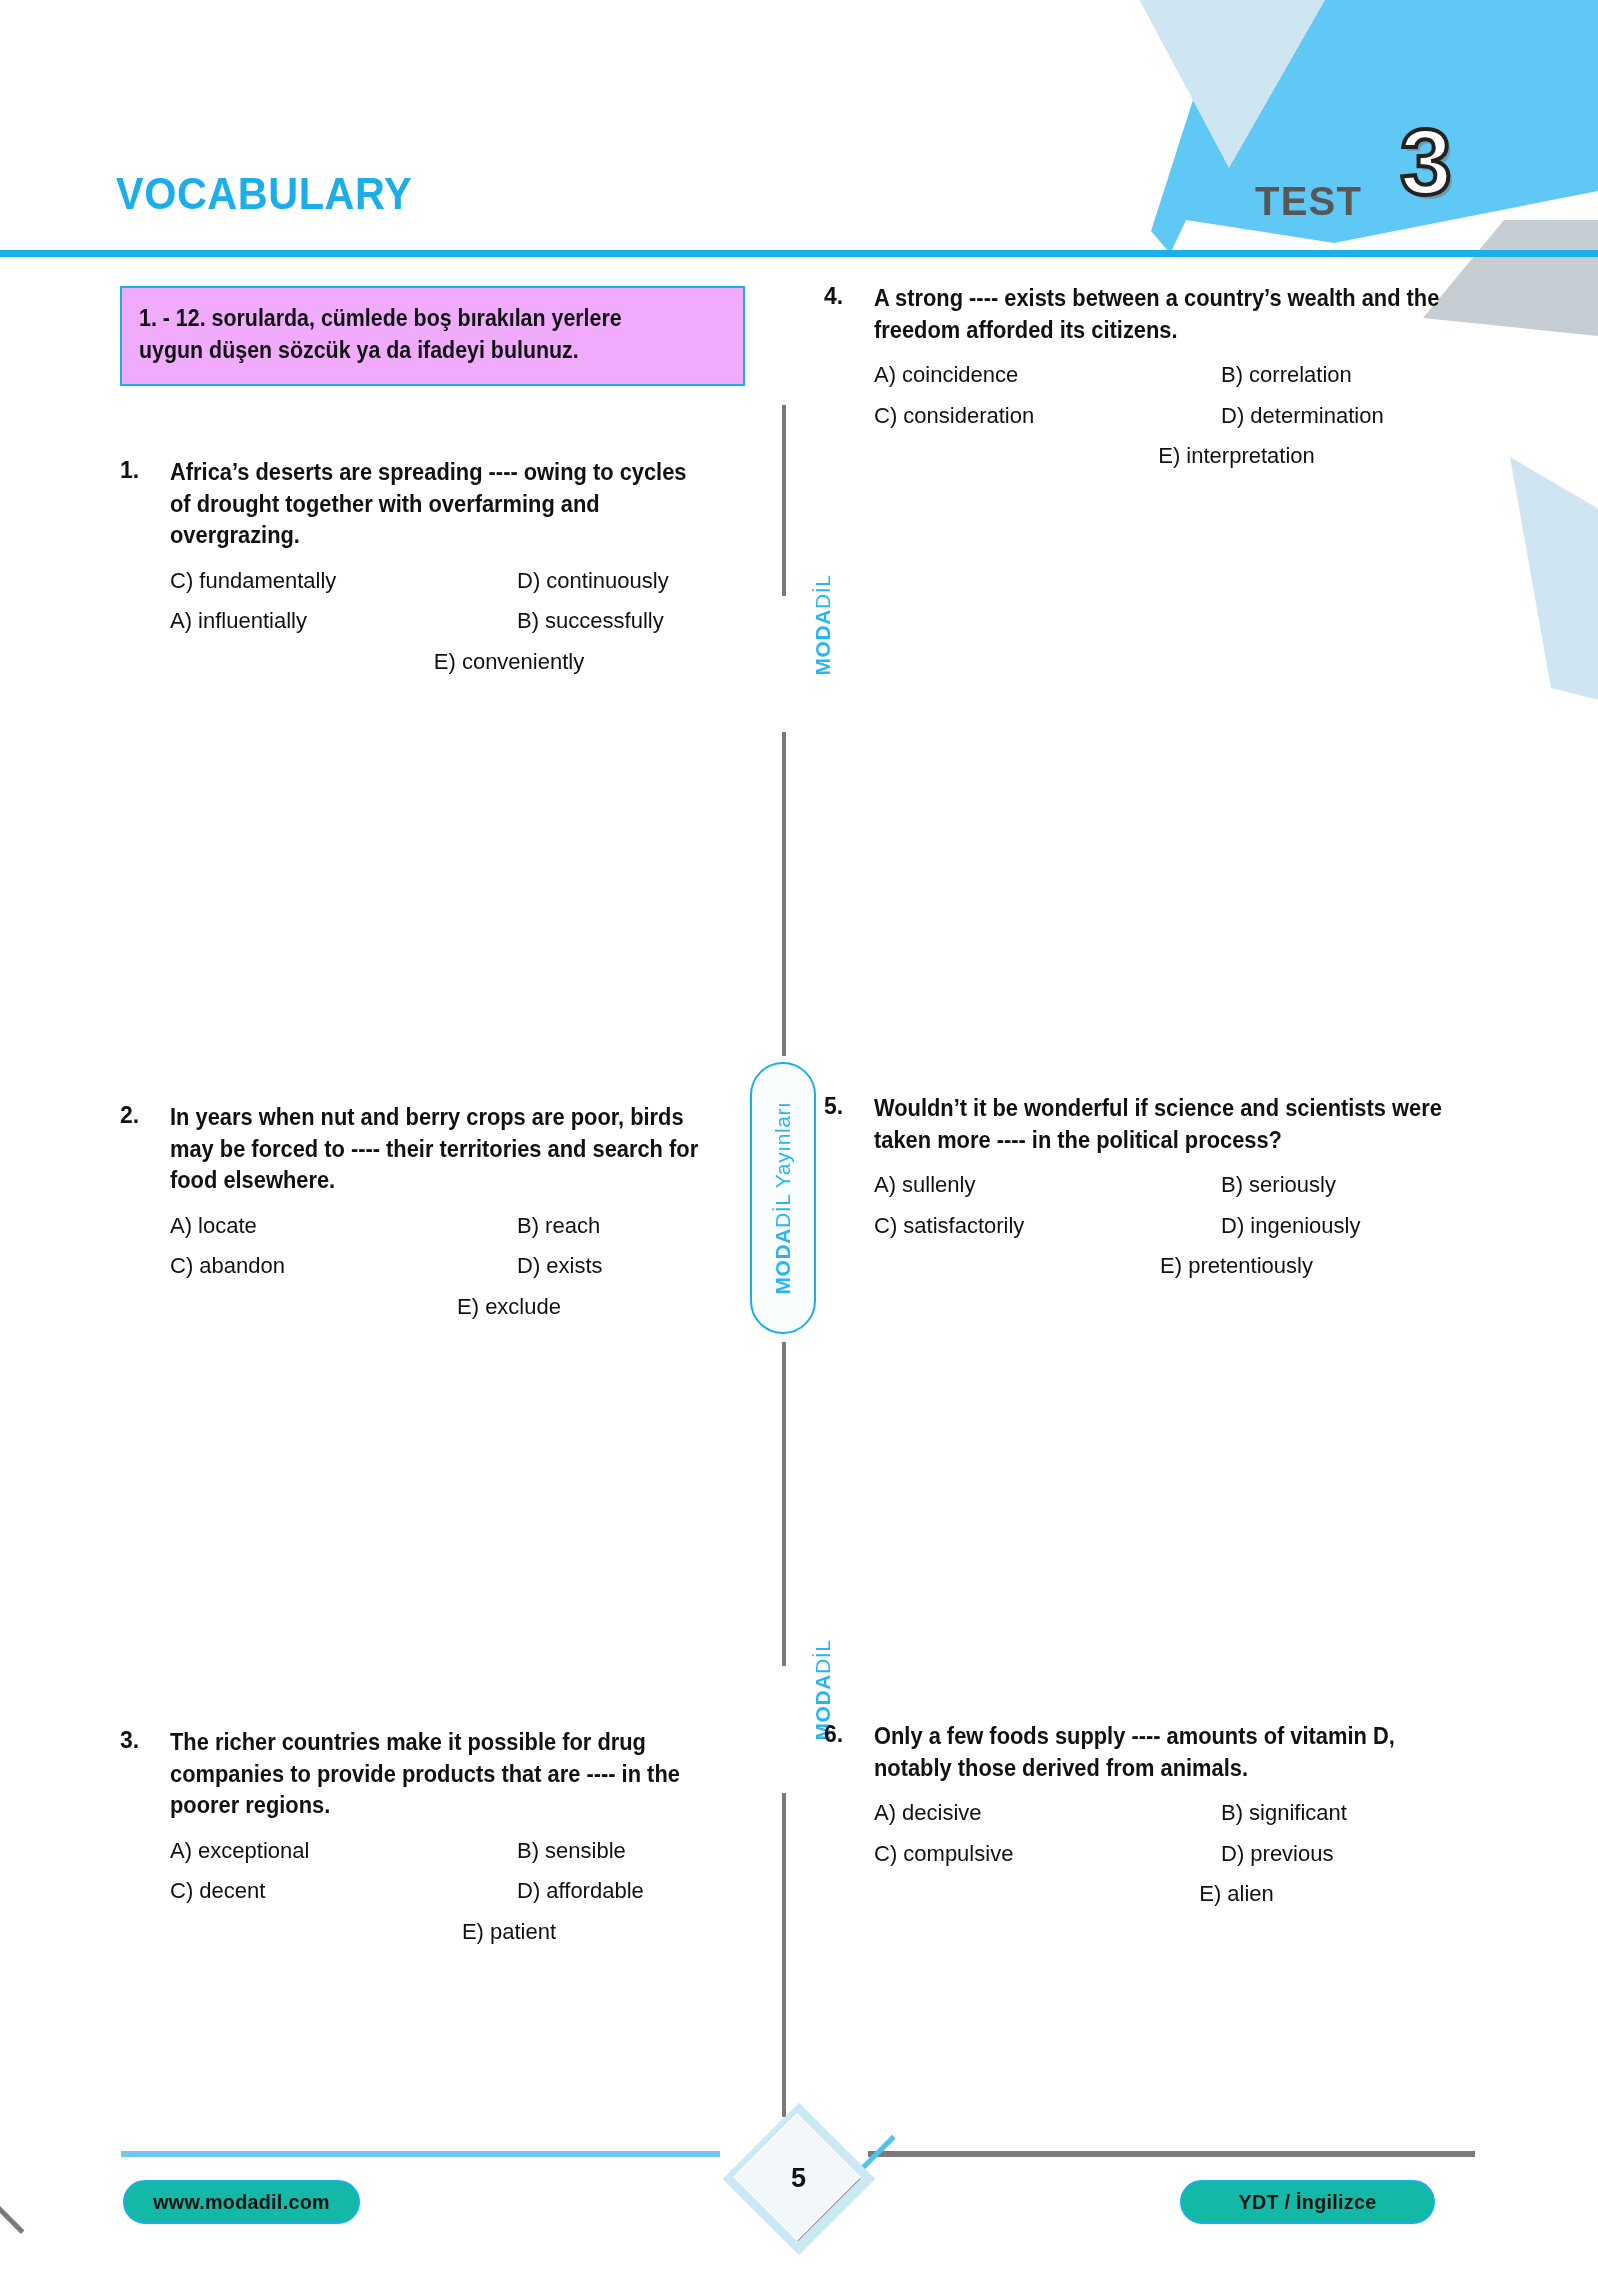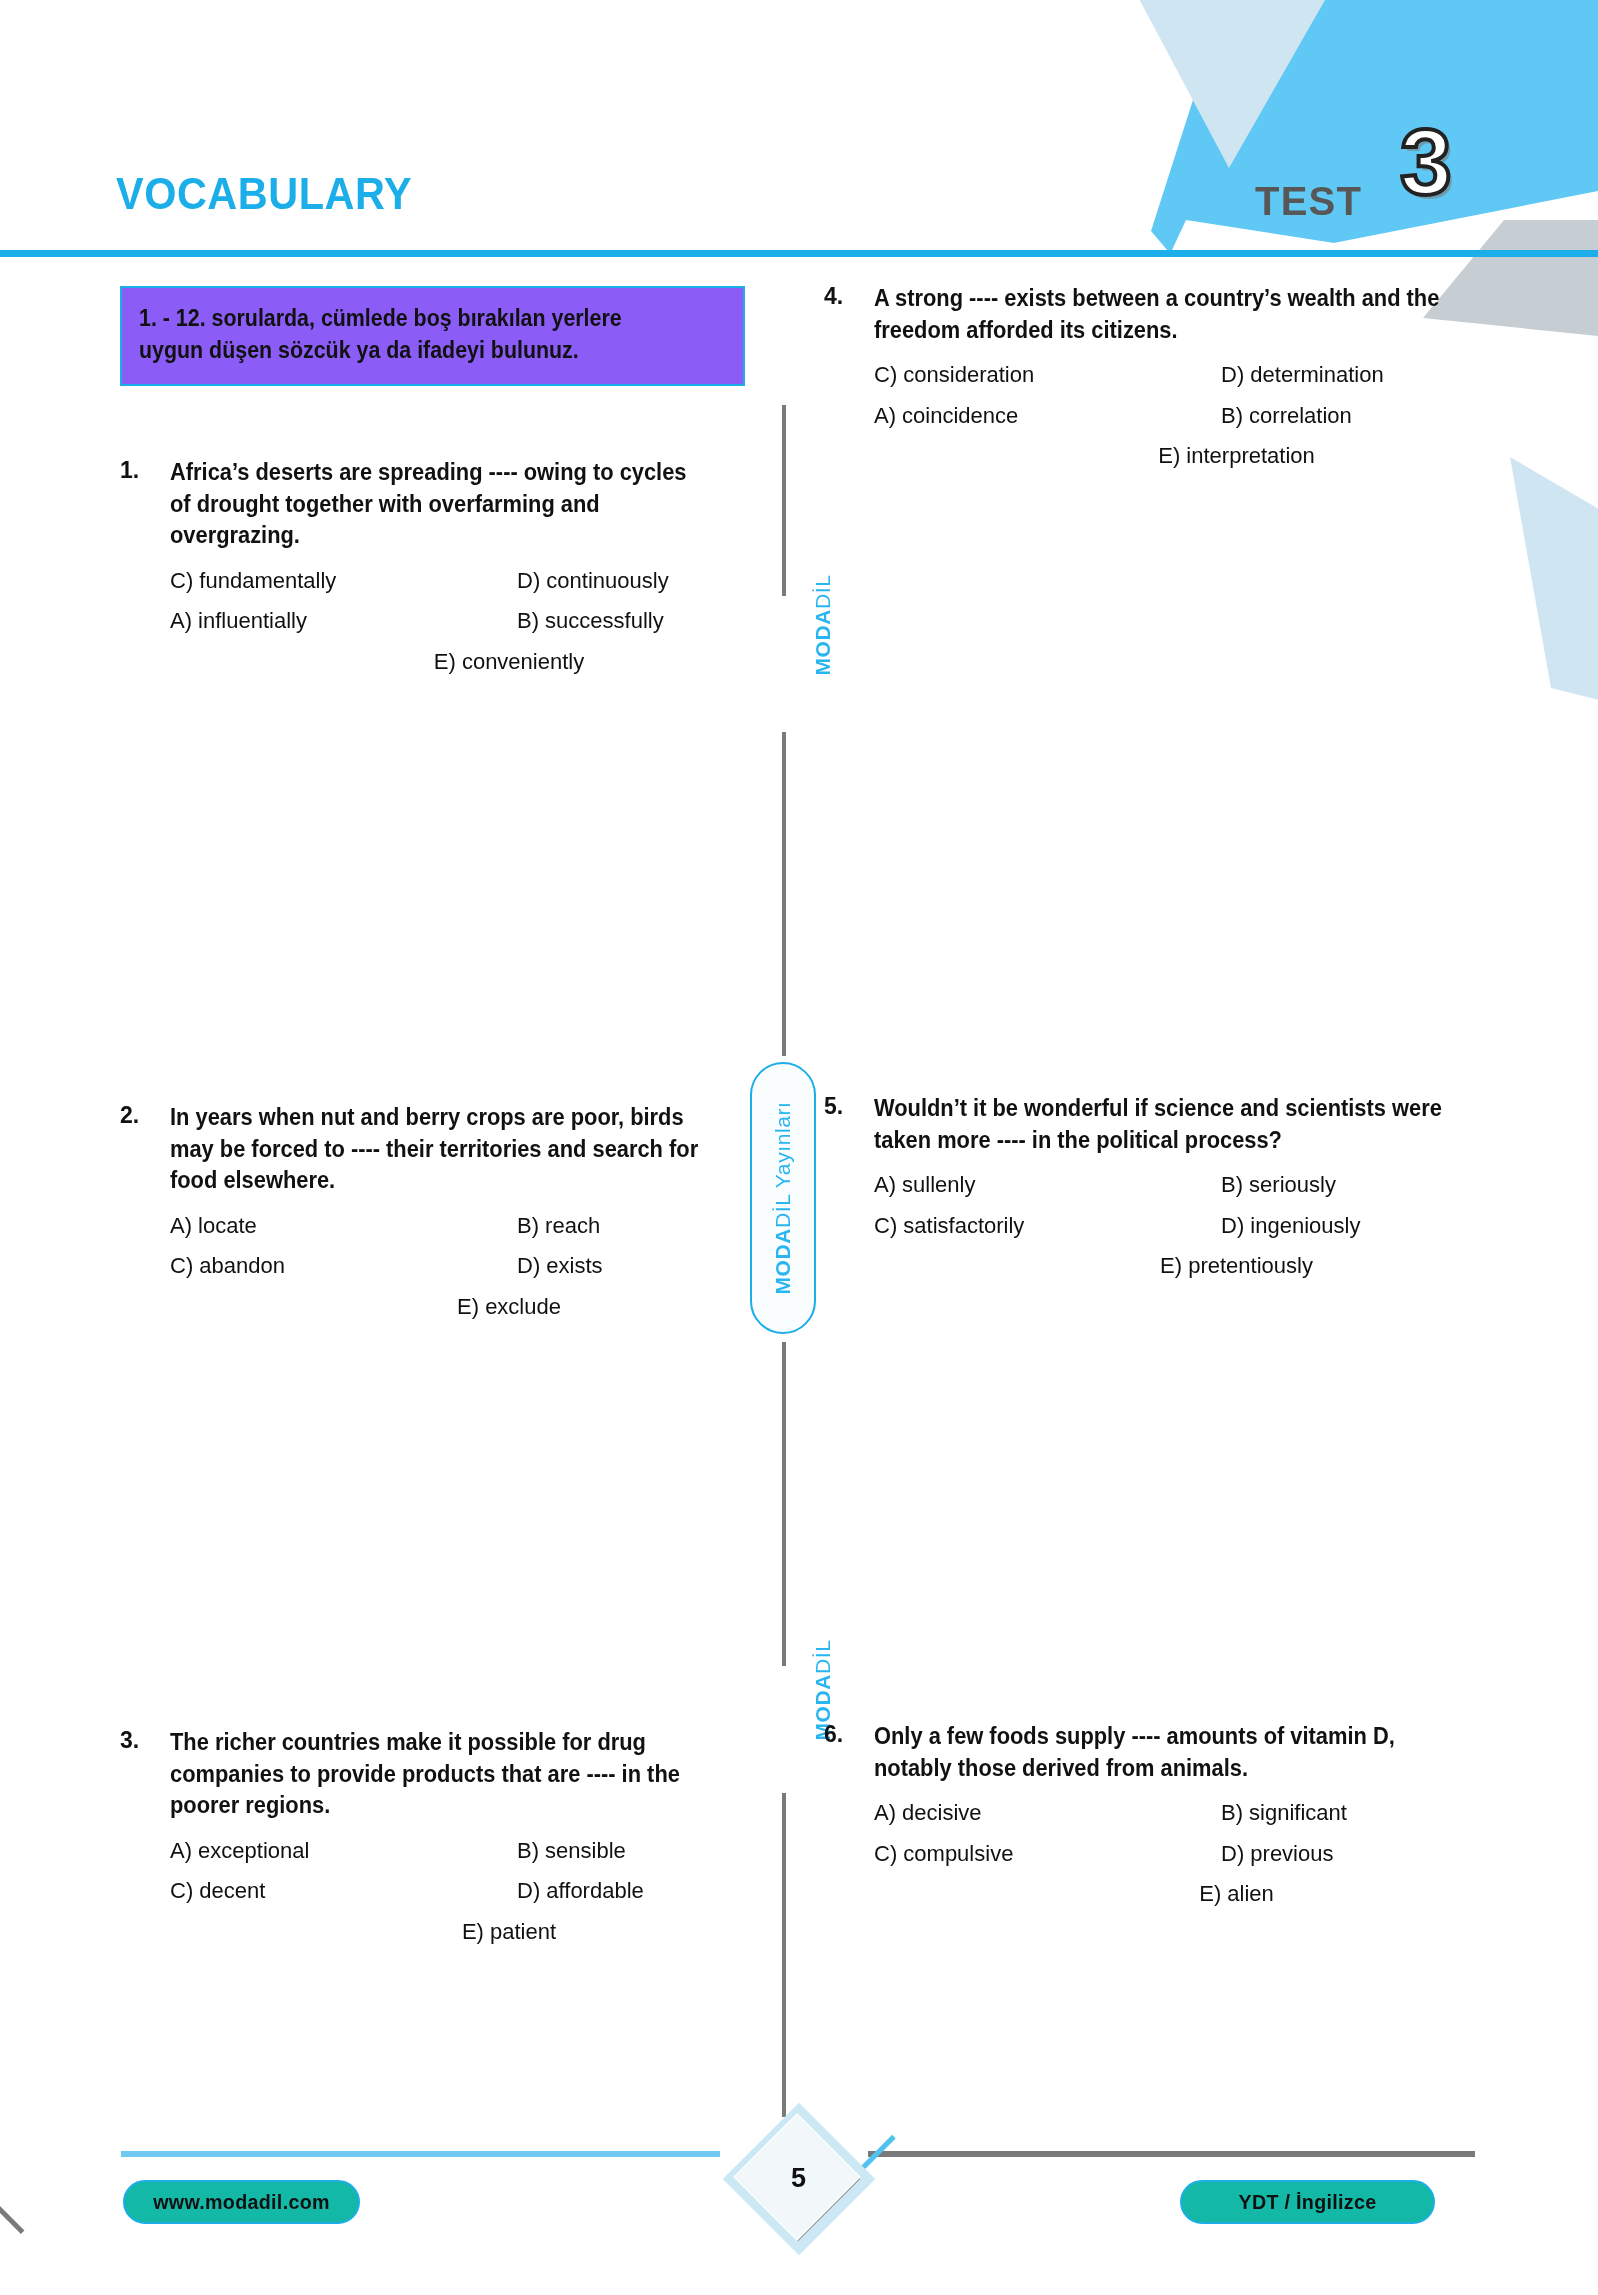--- a/index.html
+++ b/index.html
@@ -87,21 +87,21 @@
     background: #1BAEE8;
   }
 
   
   .instruction-box {
     position: absolute;
     left: 120px; top: 286px;
     width: 625px;
     box-sizing: border-box;
     border: 2.9px solid #1BAEE8;
-    background: #8b5cf6;
+    background: #f0abfc;
     padding: 15px 17.4px 17.4px 17.4px;
   }
   .instruction-text {
     font-size: 23px;
     font-weight: bold;
     line-height: 1.38;
     color: #111111;
     transform: scaleX(0.93);
     transform-origin: left top;
     white-space: pre-line;
@@ -375,26 +375,26 @@
     </div>
   </div>
 
   <div class="question" style="left:824px; top:283px; width:654px;">
     <div class="q-head">
       <div class="q-num">4.</div>
       <div class="q-stem">A strong ---- exists between a country’s wealth and the freedom afforded its citizens.</div>
     </div>
     <div class="q-options">
       <div class="opt-row">
+        <div class="opt opt-a">A) coincidence</div>
+        <div class="opt">B) correlation</div>
+      </div>
+      <div class="opt-row">
         <div class="opt opt-c">C) consideration</div>
         <div class="opt">D) determination</div>
-      </div>
-      <div class="opt-row">
-        <div class="opt opt-a">A) coincidence</div>
-        <div class="opt">B) correlation</div>
       </div>
       <div class="opt-e-row">
         <div class="opt">E) interpretation</div>
       </div>
     </div>
   </div>
 
   <div class="question" style="left:824px; top:1093px; width:654px;">
     <div class="q-head">
       <div class="q-num">5.</div>

